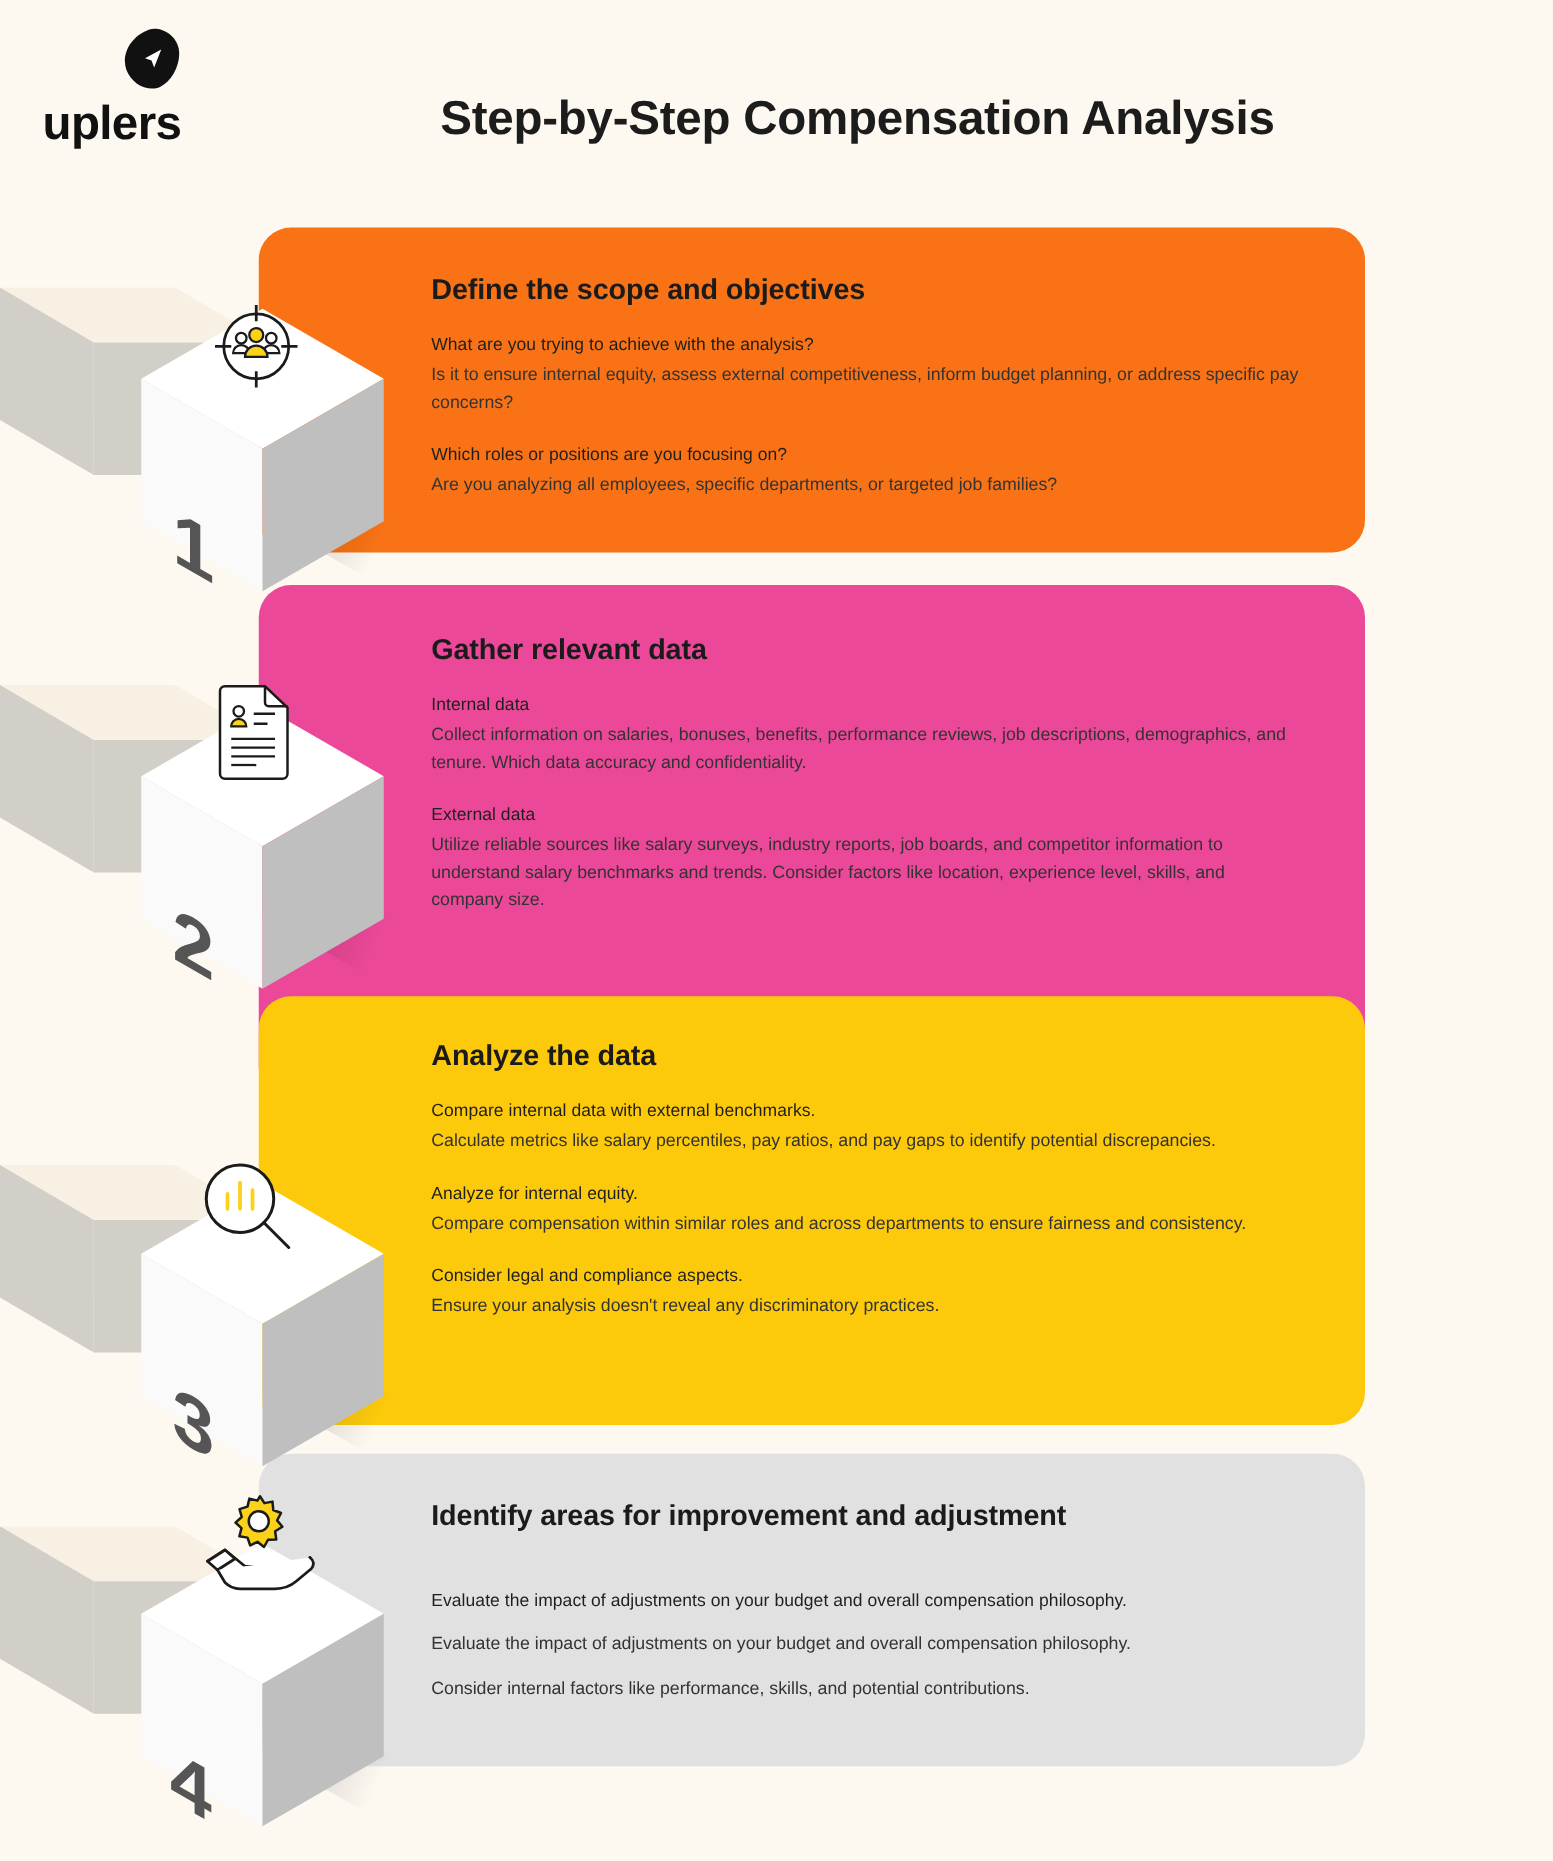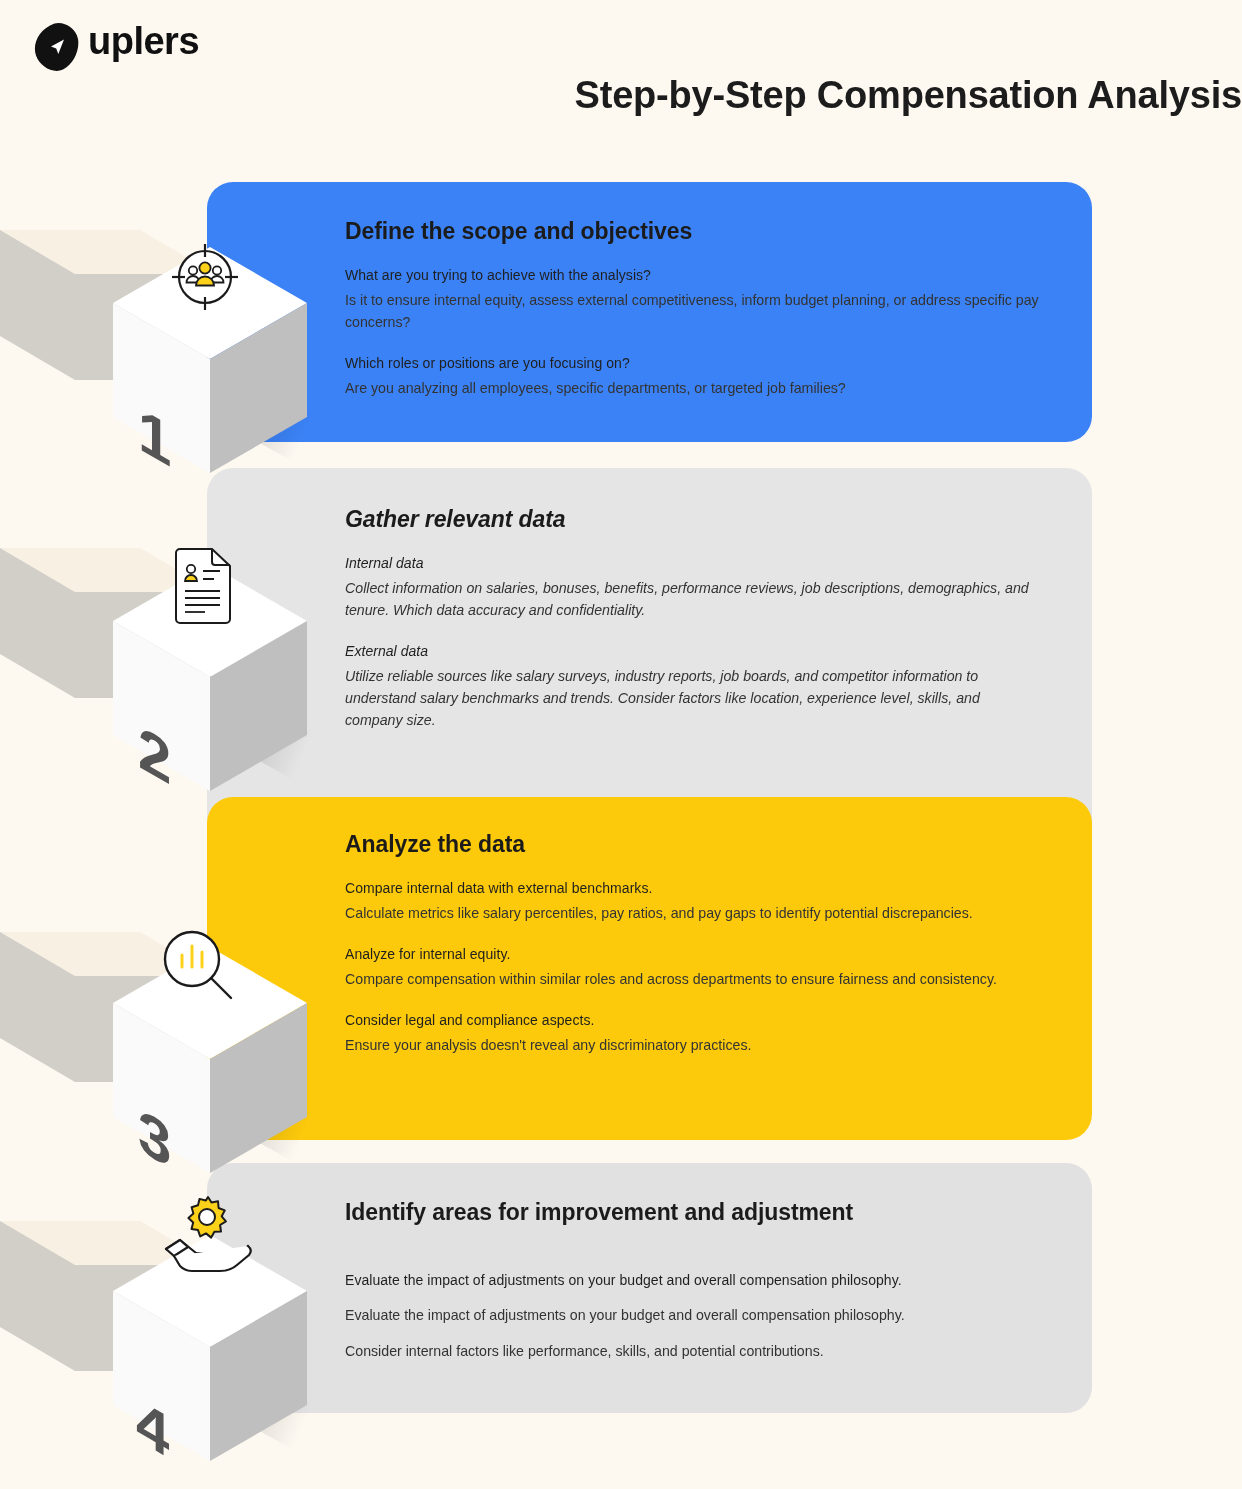--- a/index.html
+++ b/index.html
@@ -18,38 +18,39 @@
     height: 1489px;
     background: #FDF8F0;
   }
 
   
   .logo {
     position: absolute;
     left: 34px;
     top: 22px;
     display: flex;
-    align-items: flex-start;
+    align-items: flex-end;
     gap: 8px;
+    flex-direction: column;
   }
   .logo-mark { width: 46px; height: 50px; display: block; }
   .logo-word {
     font-size: 38px;
     font-weight: 700;
     letter-spacing: -0.5px;
     color: #111111;
     line-height: 1;
   }
 
   .page-title {
     position: absolute;
     left: 0;
     top: 74px;
     width: 1242px;
-    text-align: right;
+    text-align: center;
     padding-left: 130px;
     font-size: 38px;
     font-weight: 700;
     color: #1c1c1c;
     letter-spacing: -0.2px;
   }
 
   
   .step { position: absolute; left: 0; width: 1242px; }
 
@@ -136,21 +137,21 @@
   <div class="step" style="top:182px;">
 
     <div class="ramp" style="top:48px;">
       <svg width="215" height="220" viewBox="0 0 215 220">
         <polygon points="0,0 140,0 215,44 75,44" fill="#F7F0E3"></polygon>
         <polygon points="0,0 0,106 75,150 75,44" fill="#D2CFC8"></polygon>
         <polygon points="75,44 215,44 215,150 75,150" fill="#D2CFC8"></polygon>
       </svg>
     </div>
 
-    <div class="card" style="top:0px; height:260px; background:#3b82f6;">
+    <div class="card" style="top:0px; height:260px; background:#f97316;">
       <div class="card-inner">
         <div class="card-title">Define the scope and objectives</div>
         <div class="blk">
           <div class="sub-title">What are you trying to achieve with the analysis?</div>
           <div class="body-text">Is it to ensure internal equity, assess external competitiveness, inform budget planning, or address specific pay concerns?</div>
         </div>
         <div class="blk">
           <div class="sub-title">Which roles or positions are you focusing on?</div>
           <div class="body-text">Are you analyzing all employees, specific departments, or targeted job families?</div>
         </div>
@@ -192,21 +193,21 @@
 
   <div class="step" style="top:468px;">
     <div class="ramp" style="top:80px;">
       <svg width="215" height="240" viewBox="0 0 215 240">
         <polygon points="0,0 140,0 215,44 75,44" fill="#F7F0E3"></polygon>
         <polygon points="0,0 0,106 75,150 75,44" fill="#D2CFC8"></polygon>
         <polygon points="75,44 215,44 215,150 75,150" fill="#D2CFC8"></polygon>
       </svg>
     </div>
 
-    <div class="card" style="top:0px; height:412px; background:#e5e5e5;font-style:italic;">
+    <div class="card" style="top:0px; height:412px; background:#ec4899;">
       <div class="card-inner" style="padding-top:38px;">
         <div class="card-title">Gather relevant data</div>
         <div class="blk">
           <div class="sub-title">Internal data</div>
           <div class="body-text">Collect information on salaries, bonuses, benefits, performance reviews, job descriptions, demographics, and tenure. Which data accuracy and confidentiality.</div>
         </div>
         <div class="blk">
           <div class="sub-title">External data</div>
           <div class="body-text">Utilize reliable sources like salary surveys, industry reports, job boards, and competitor information to understand salary benchmarks and trends. Consider factors like location, experience level, skills, and company size.</div>
         </div>

